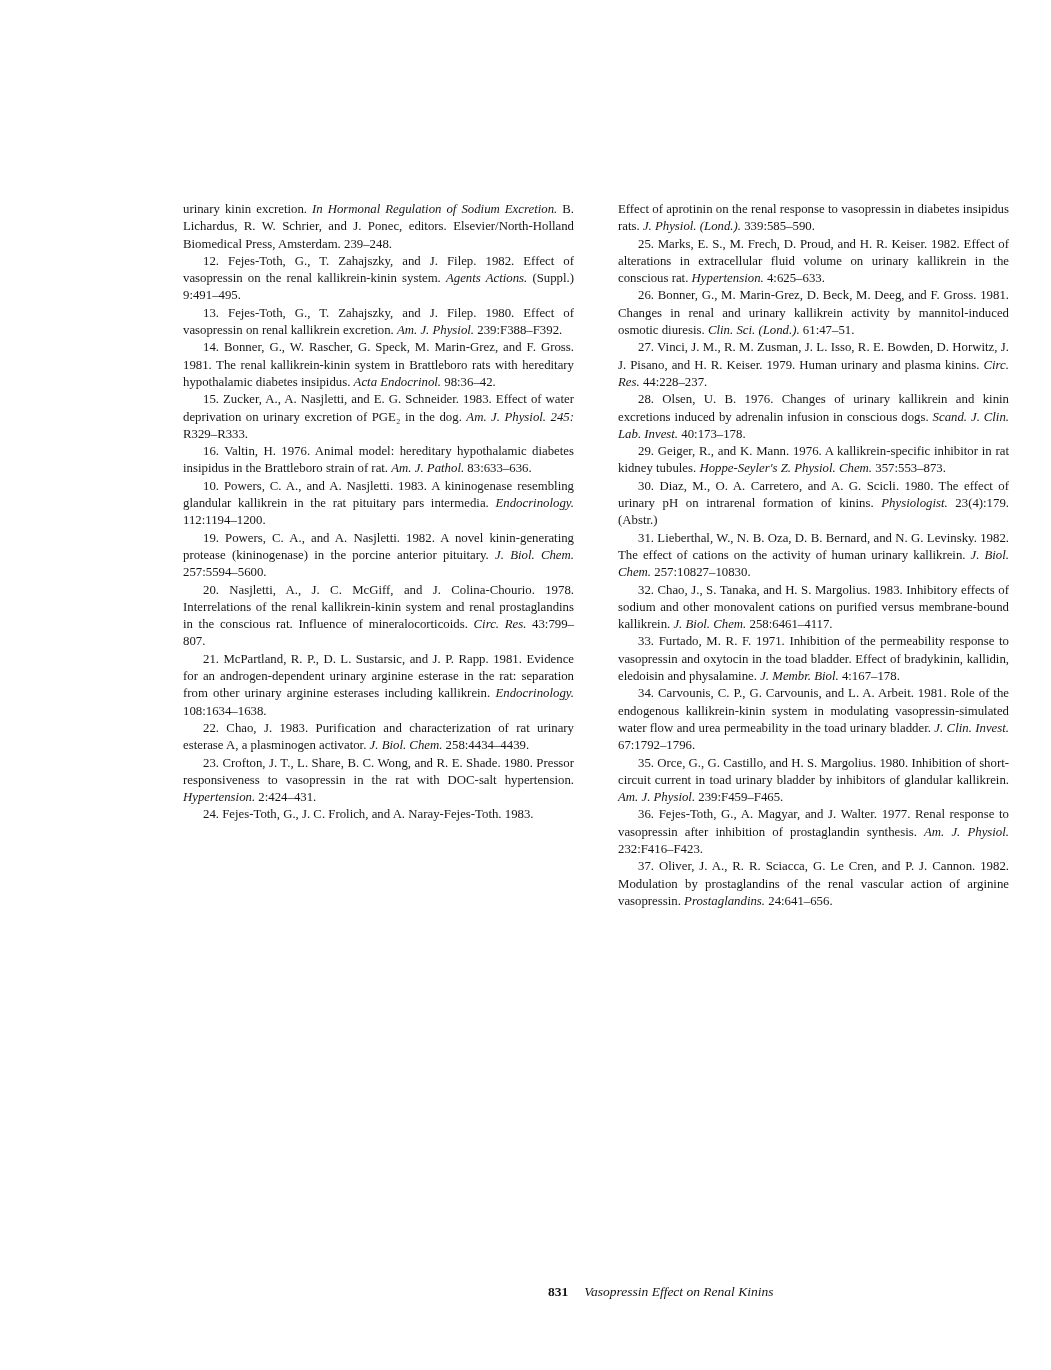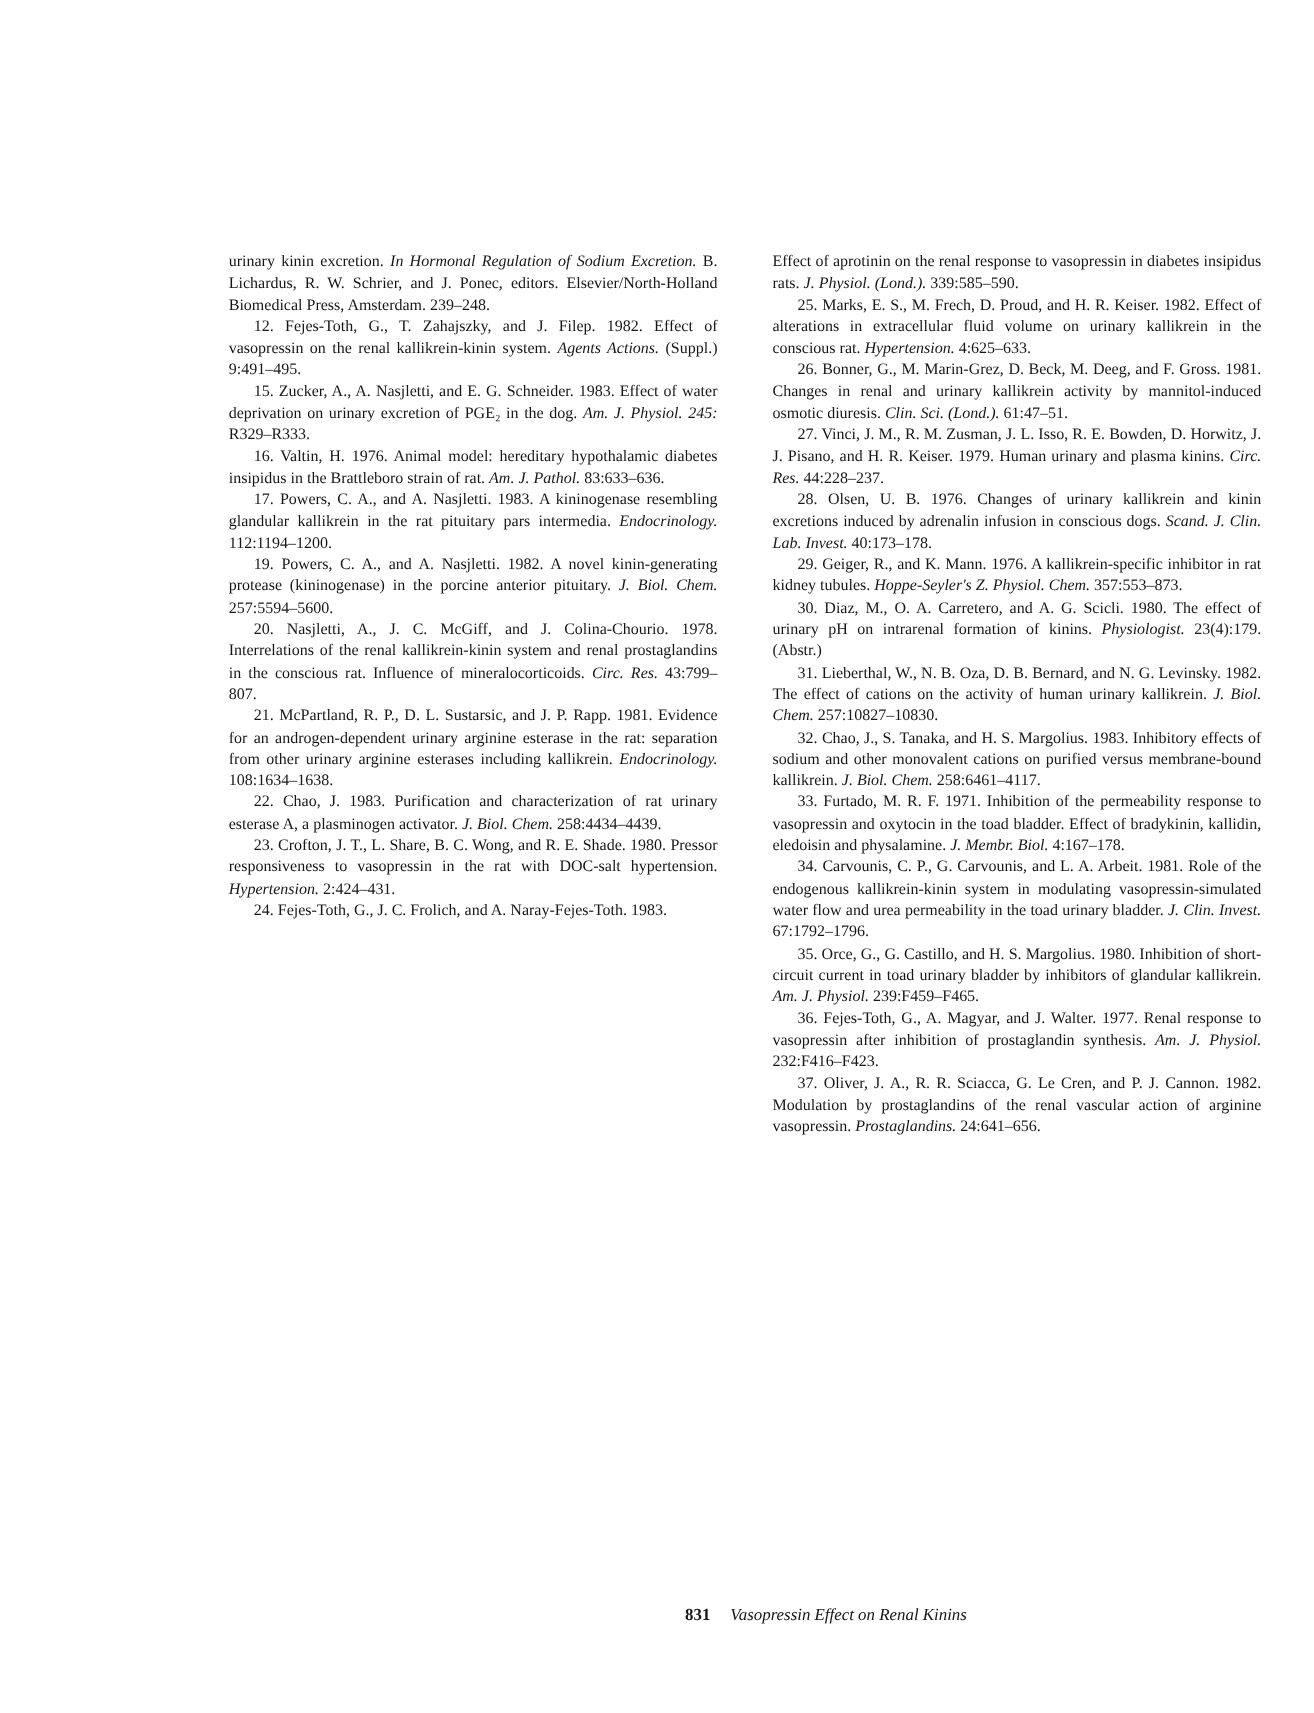--- a/index.html
+++ b/index.html
@@ -62,23 +62,25 @@
 </style>
 </head>
 <body>
 
 <div class="page">
 
   <div class="columns">
     <div class="col" id="col-left">
         <p class="reference no-indent"><span>urinary kinin excretion. </span><span class="it">In Hormonal Regulation of Sodium Excretion.</span><span> B. Lichardus, R. W. Schrier, and J. Ponec, editors. Elsevier/North-Holland Biomedical Press, Amsterdam. 239–248.</span></p>
         <p class="reference"><span>12. Fejes-Toth, G., T. Zahajszky, and J. Filep. 1982. Effect of vasopressin on the renal kallikrein-kinin system. </span><span class="it">Agents Actions.</span><span> (Suppl.) 9:491–495.</span></p>
+        <p class="reference"><span>13. Fejes-Toth, G., T. Zahajszky, and J. Filep. 1980. Effect of vasopressin on renal kallikrein excretion. </span><span class="it">Am. J. Physiol.</span><span> 239:F388–F392.</span></p>
+        <p class="reference"><span>14. Bonner, G., W. Rascher, G. Speck, M. Marin-Grez, and F. Gross. 1981. The renal kallikrein-kinin system in Brattleboro rats with hereditary hypothalamic diabetes insipidus. </span><span class="it">Acta Endocrinol.</span><span> 98:36–42.</span></p>
         <p class="reference"><span>15. Zucker, A., A. Nasjletti, and E. G. Schneider. 1983. Effect of water deprivation on urinary excretion of PGE₂ in the dog. </span><span class="it">Am. J. Physiol. 245:</span><span> R329–R333.</span></p>
         <p class="reference"><span>16. Valtin, H. 1976. Animal model: hereditary hypothalamic diabetes insipidus in the Brattleboro strain of rat. </span><span class="it">Am. J. Pathol.</span><span> 83:633–636.</span></p>
-        <p class="reference"><span>17. Powers, C. A., and A. Nasjletti. 1983. A kininogenase resembling glandular kallikrein in the rat pituitary pars intermedia. </span><span class="it">Endocrinology.</span><span> 112:1194–1200.</span></p>
+        <p class="reference"><span>10. Powers, C. A., and A. Nasjletti. 1983. A kininogenase resembling glandular kallikrein in the rat pituitary pars intermedia. </span><span class="it">Endocrinology.</span><span> 112:1194–1200.</span></p>
         <p class="reference"><span>19. Powers, C. A., and A. Nasjletti. 1982. A novel kinin-generating protease (kininogenase) in the porcine anterior pituitary. </span><span class="it">J. Biol. Chem.</span><span> 257:5594–5600.</span></p>
         <p class="reference"><span>20. Nasjletti, A., J. C. McGiff, and J. Colina-Chourio. 1978. Interrelations of the renal kallikrein-kinin system and renal prostaglandins in the conscious rat. Influence of mineralocorticoids. </span><span class="it">Circ. Res.</span><span> 43:799–807.</span></p>
         <p class="reference"><span>21. McPartland, R. P., D. L. Sustarsic, and J. P. Rapp. 1981. Evidence for an androgen-dependent urinary arginine esterase in the rat: separation from other urinary arginine esterases including kallikrein. </span><span class="it">Endocrinology.</span><span> 108:1634–1638.</span></p>
         <p class="reference"><span>22. Chao, J. 1983. Purification and characterization of rat urinary esterase A, a plasminogen activator. </span><span class="it">J. Biol. Chem.</span><span> 258:4434–4439.</span></p>
         <p class="reference"><span>23. Crofton, J. T., L. Share, B. C. Wong, and R. E. Shade. 1980. Pressor responsiveness to vasopressin in the rat with DOC-salt hypertension. </span><span class="it">Hypertension.</span><span> 2:424–431.</span></p>
         <p class="reference"><span>24. Fejes-Toth, G., J. C. Frolich, and A. Naray-Fejes-Toth. 1983.</span></p>
       </div>
     <div class="col" id="col-right">
         <p class="reference no-indent"><span>Effect of aprotinin on the renal response to vasopressin in diabetes insipidus rats. </span><span class="it">J. Physiol. (Lond.).</span><span> 339:585–590.</span></p>
         <p class="reference"><span>25. Marks, E. S., M. Frech, D. Proud, and H. R. Keiser. 1982. Effect of alterations in extracellular fluid volume on urinary kallikrein in the conscious rat. </span><span class="it">Hypertension.</span><span> 4:625–633.</span></p>

